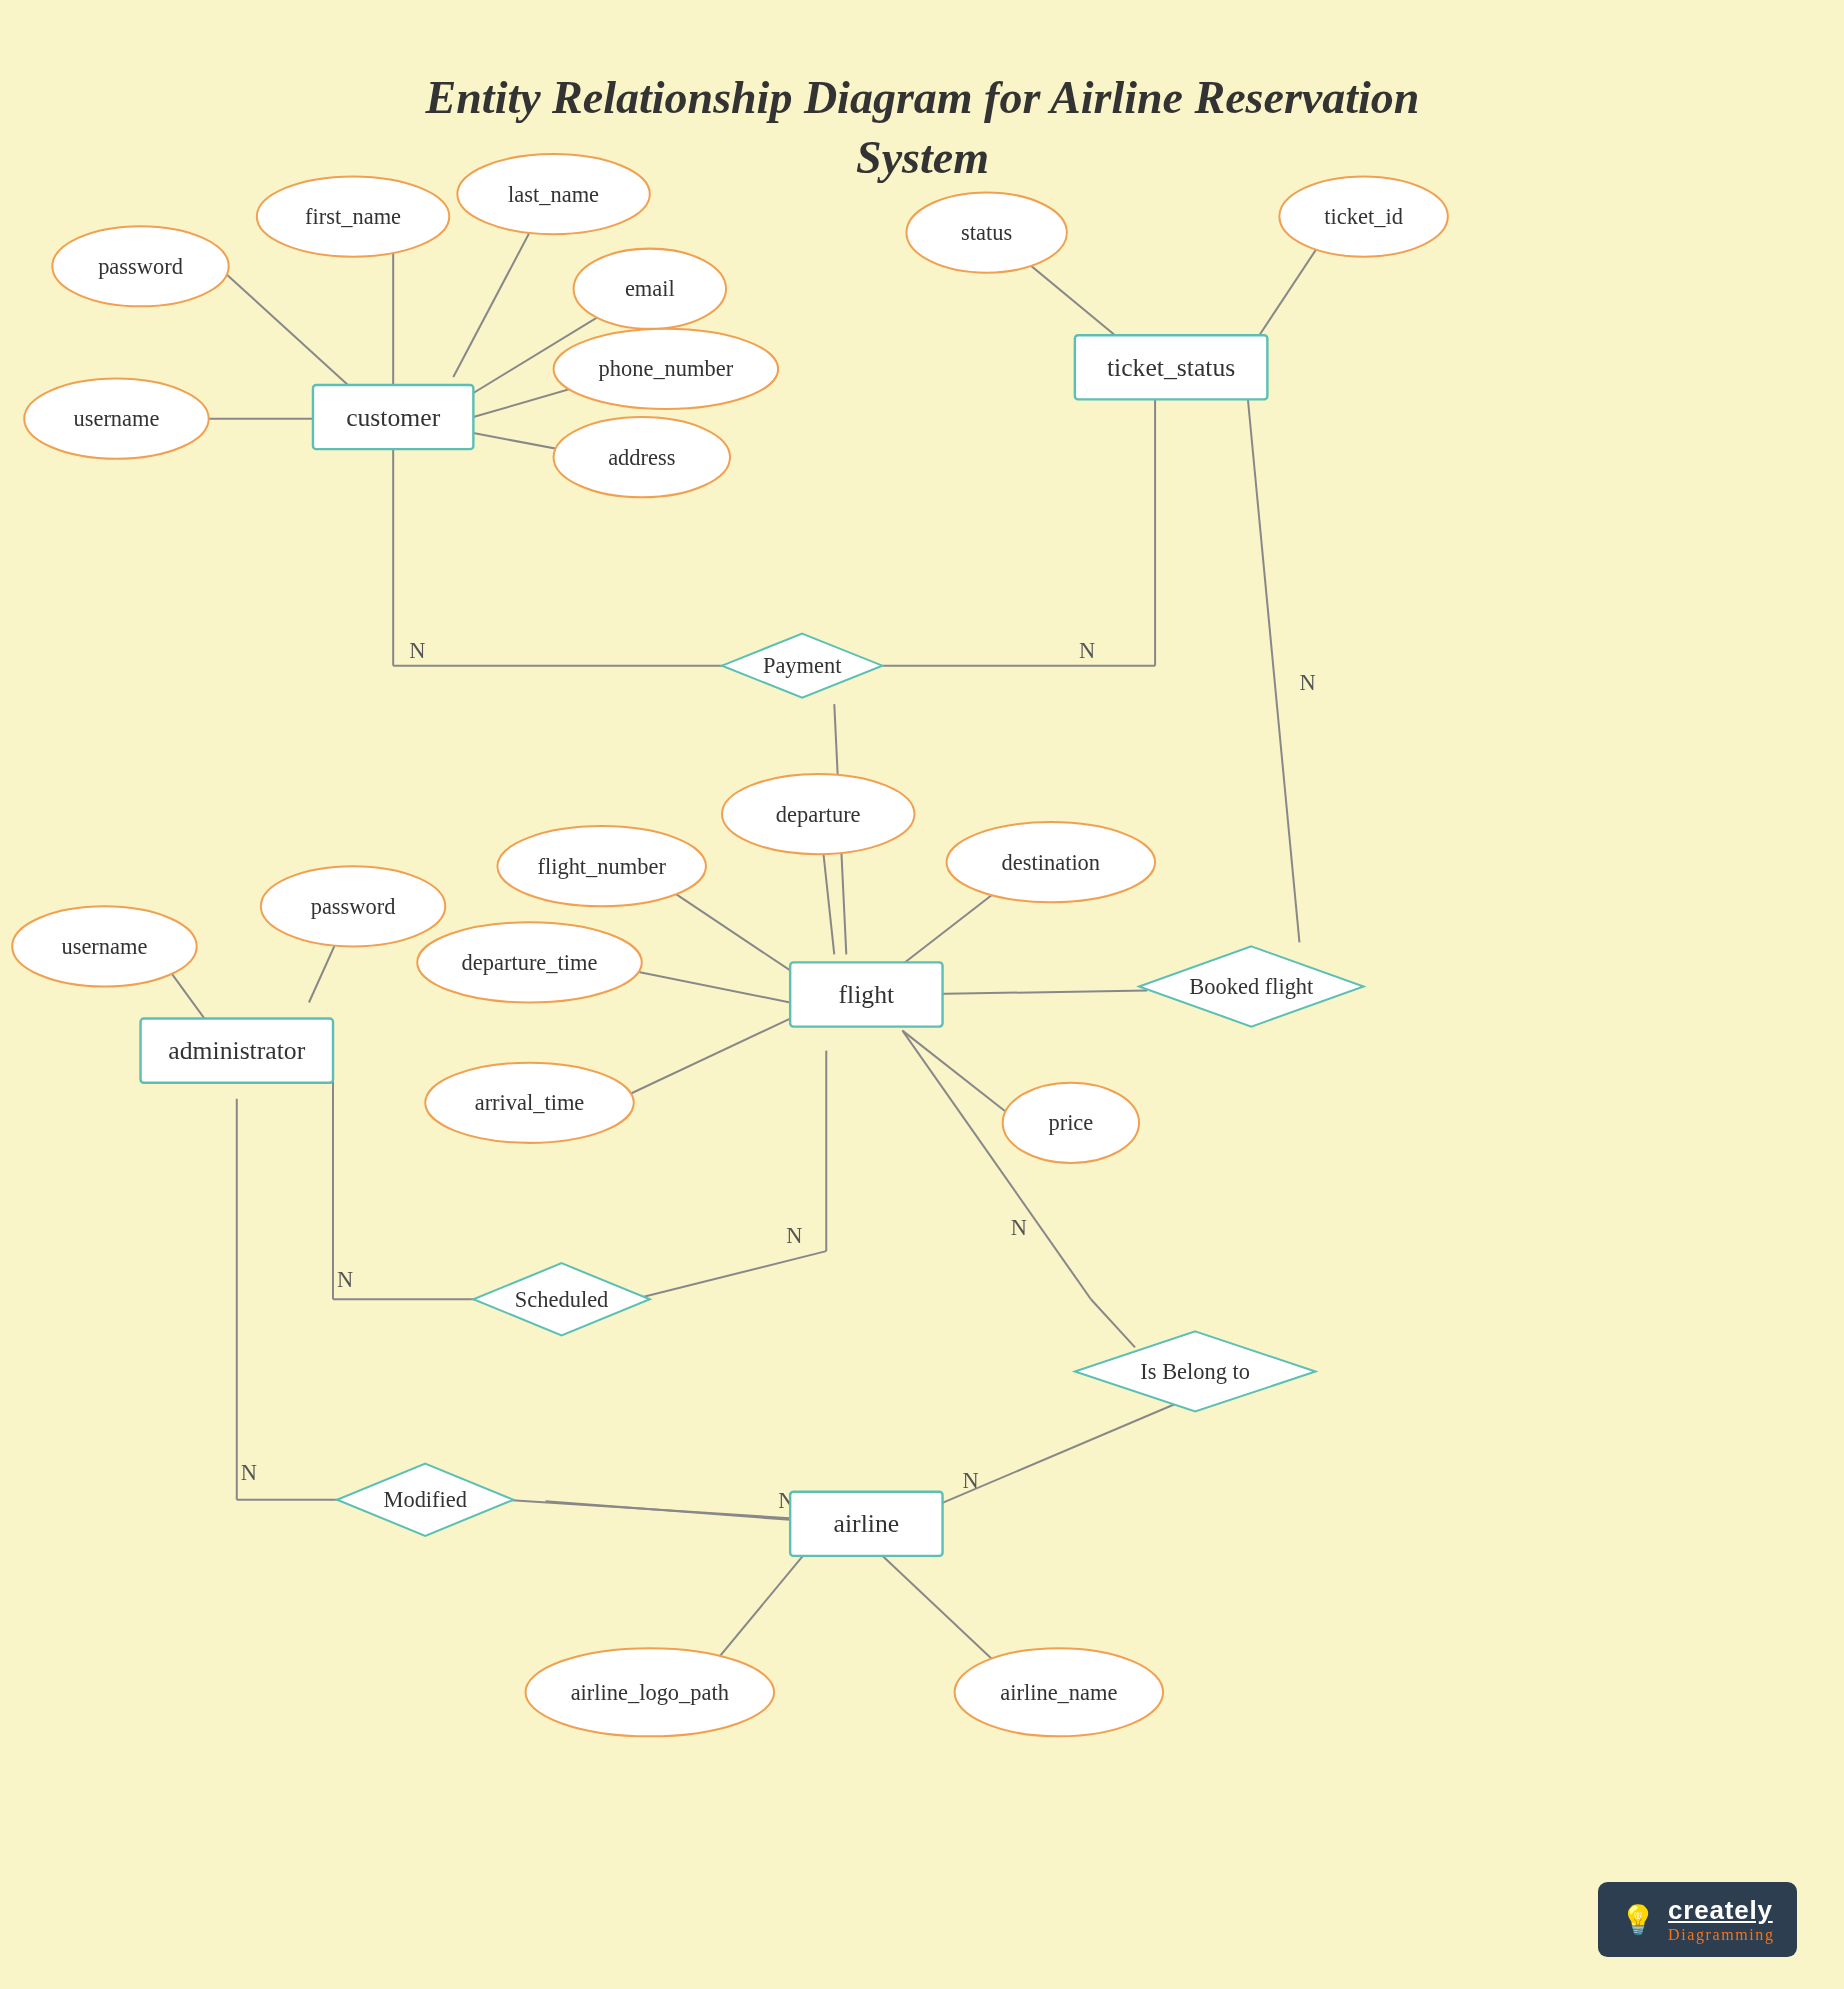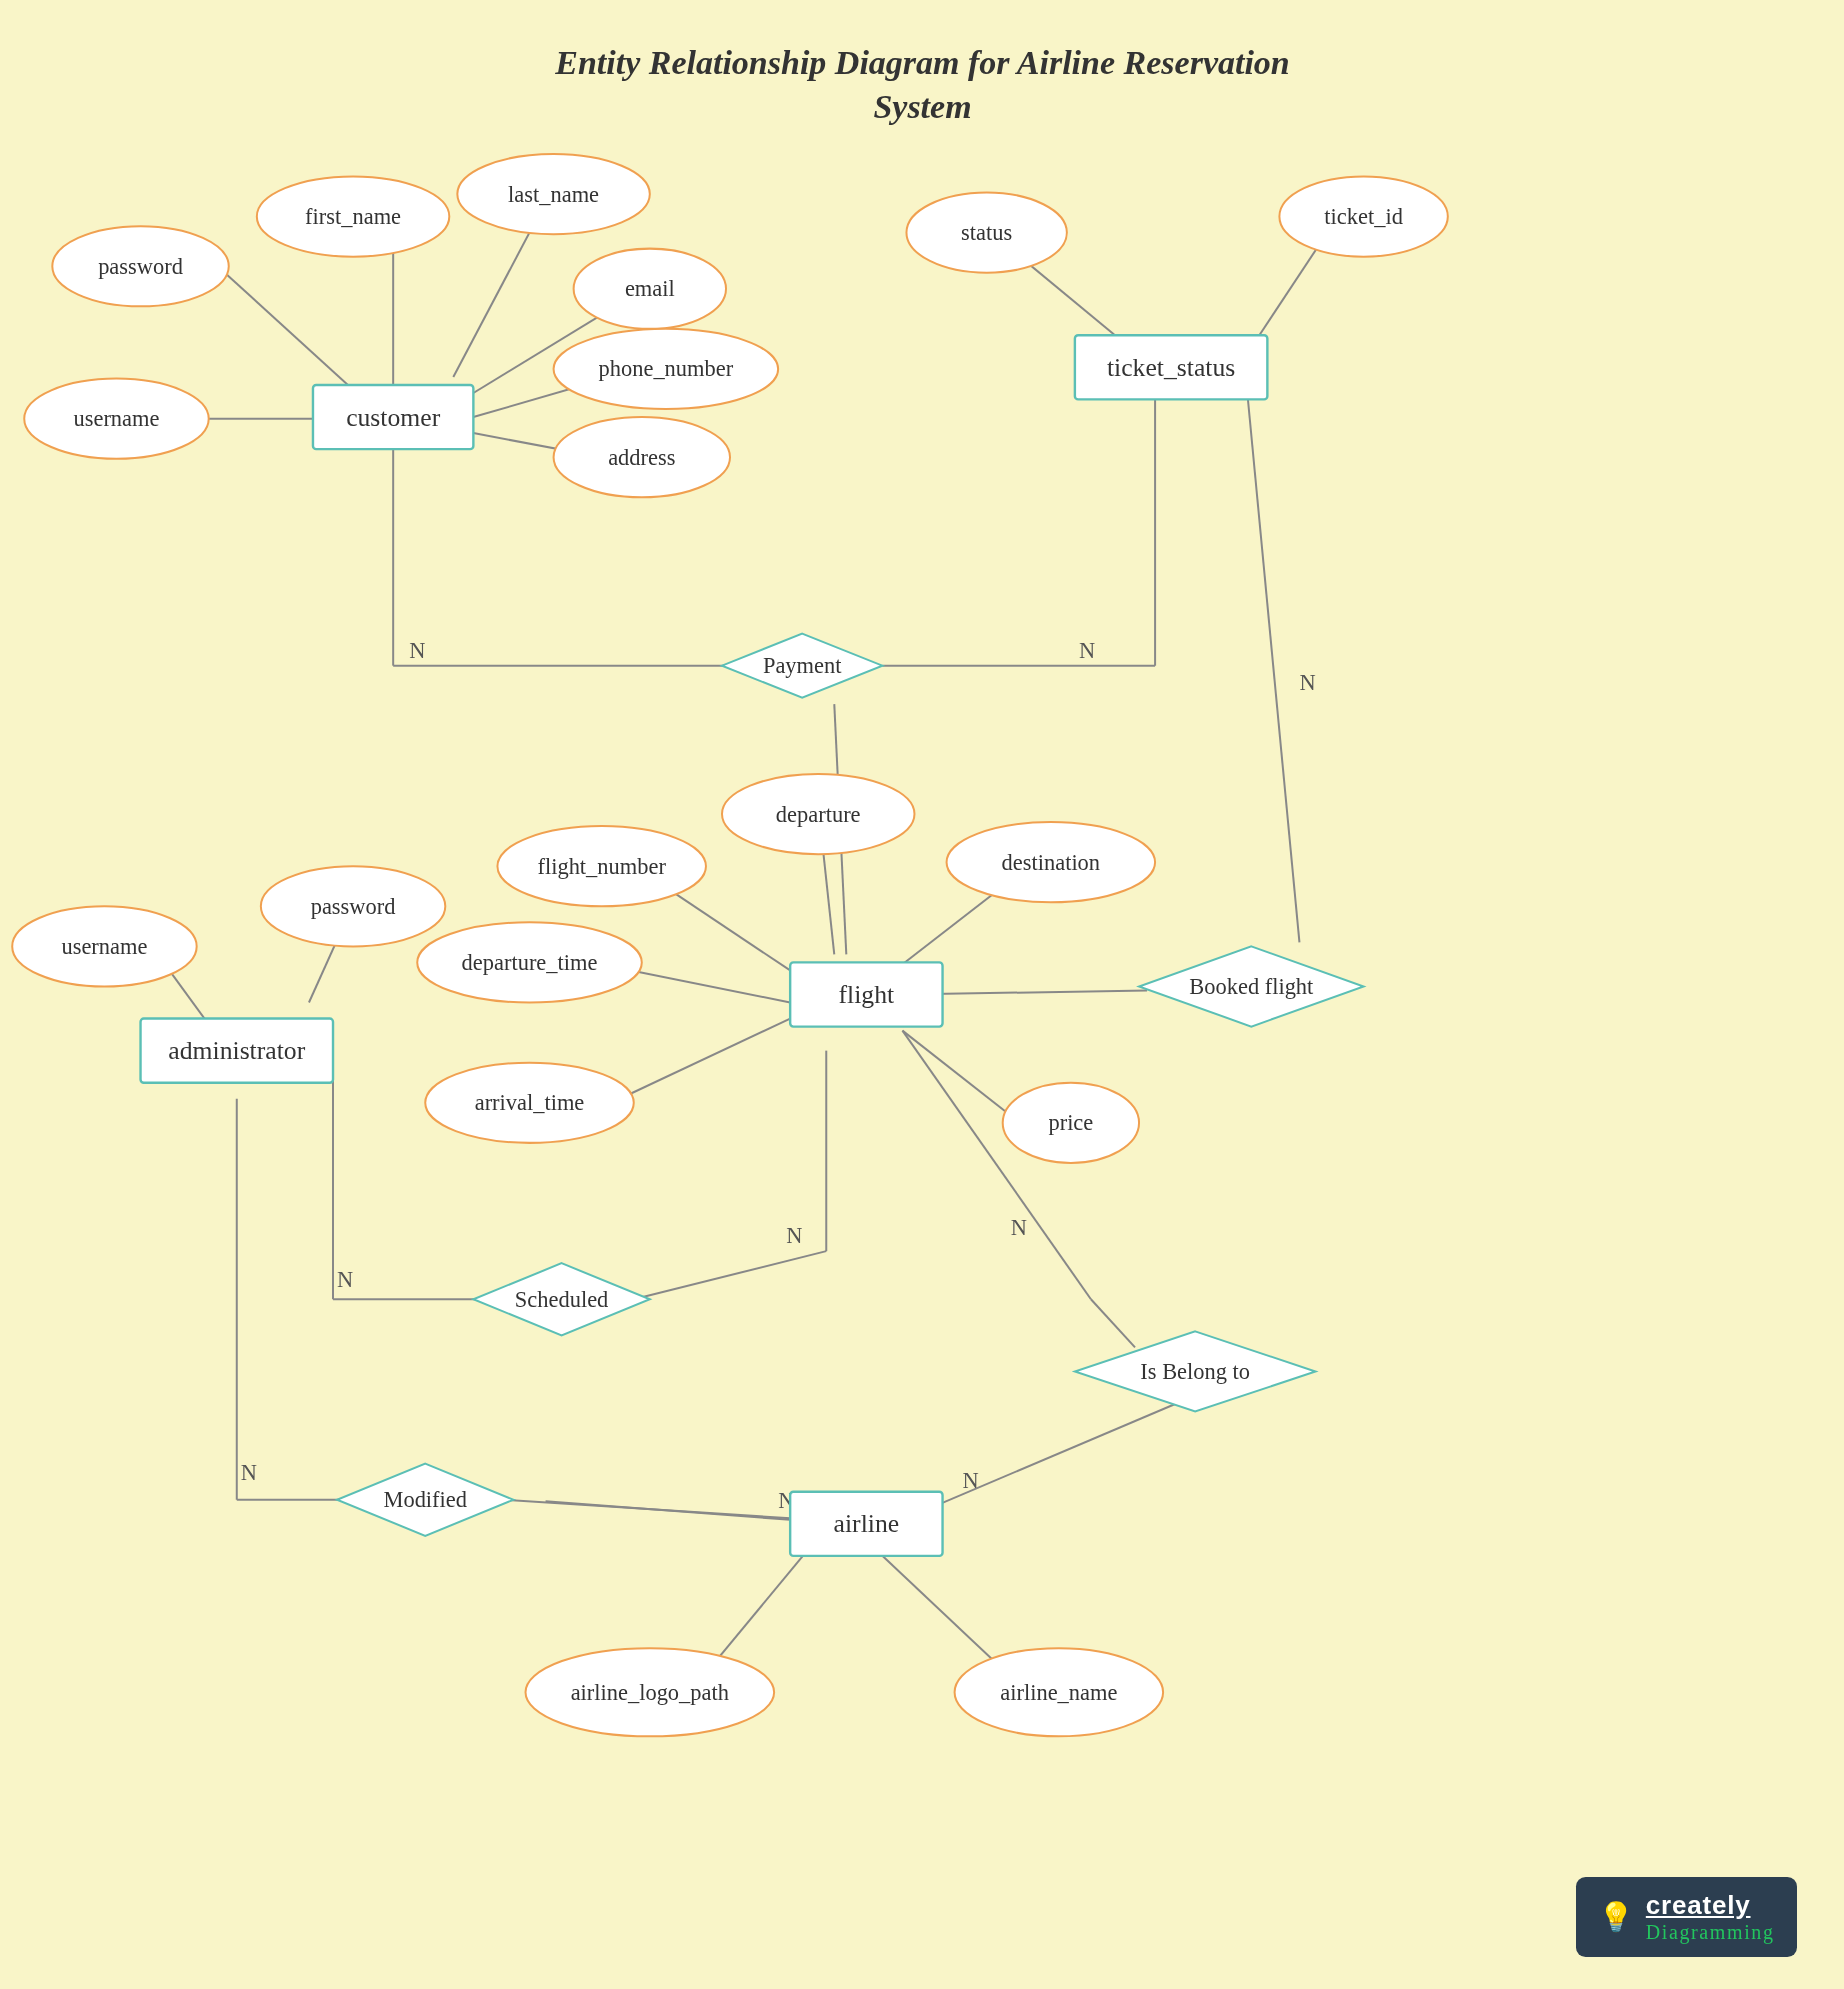--- a/index.html
+++ b/index.html
@@ -7,22 +7,22 @@
       width: 1845px;
       height: 1989px;
       background-color: #f9f5c8;
       font-family: 'Georgia', serif;
       position: relative;
       overflow: hidden;
     }
 
     .title {
       text-align: center;
-      padding: 41px 16px 24px;
-      font-size: 34px;
+      padding: 68px 16px 24px;
+      font-size: 46px;
       font-style: italic;
       font-weight: 600;
       color: #333;
       line-height: 1.3;
     }
 
     svg#diagram {
       position: absolute;
       top: 0;
       left: 0;
@@ -106,22 +106,22 @@
     .creately-text {
       color: white;
       font-family: Arial, sans-serif;
       font-size: 26px;
       font-weight: bold;
       letter-spacing: 0.8px;
       text-decoration: underline;
     }
 
     .creately-sub {
-      color: #22c55e;
-      font-size: 20px;
+      color: #f97316;
+      font-size: 16px;
       letter-spacing: 1.6px;
     }
   </style>
 </head>
 <body>
 
 <div class="title">
   <span>Entity Relationship Diagram for Airline Reservation</span><br>
   <span>System</span>
 </div>

